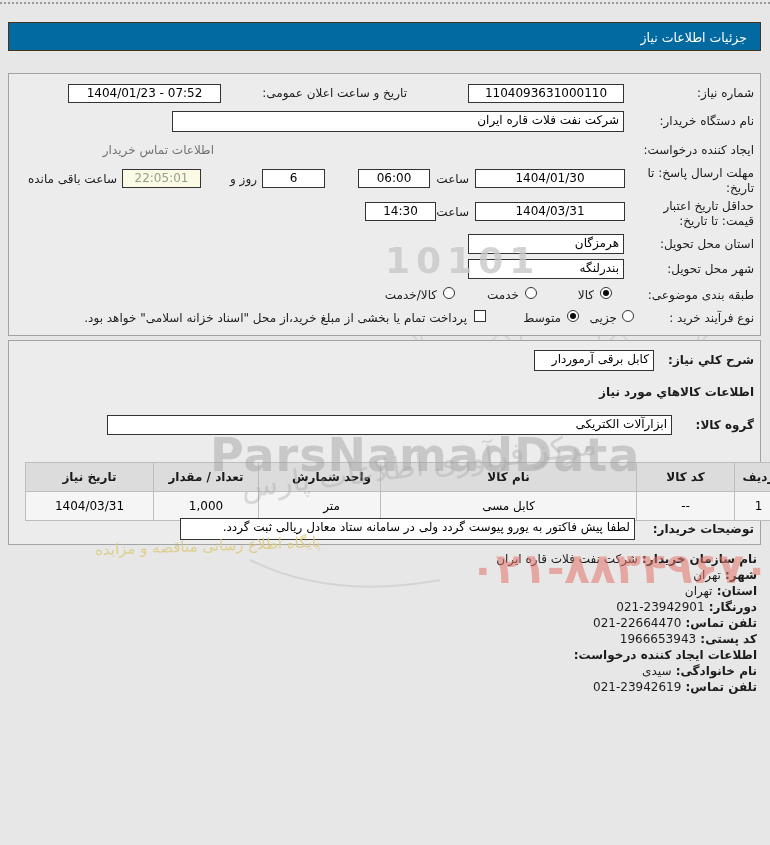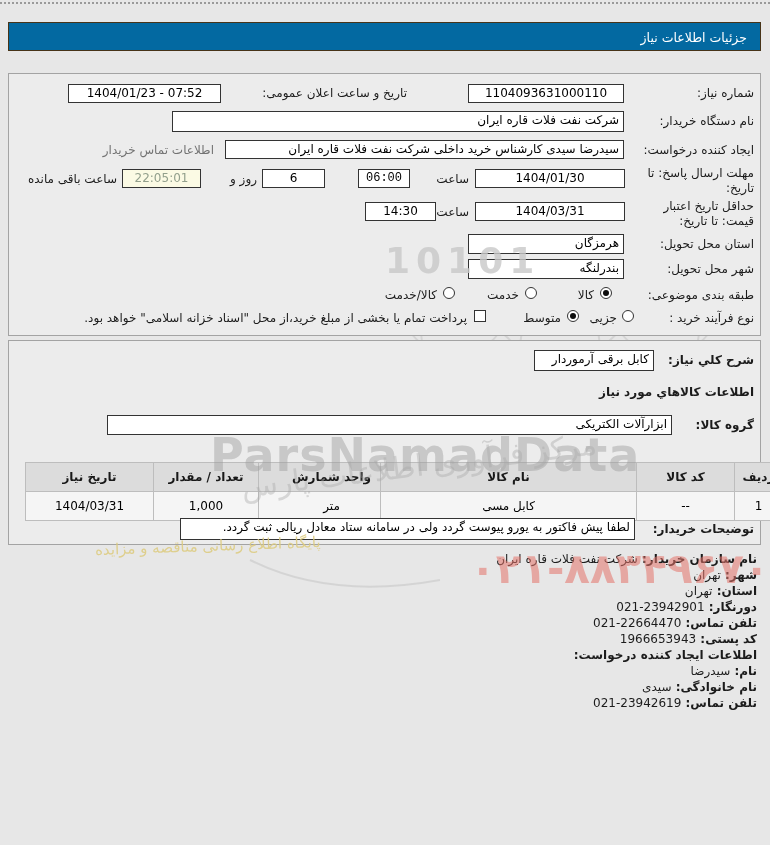--- a/index.html
+++ b/index.html
@@ -87,27 +87,26 @@
 
   <span class="lbl abs" style="right:6px;top:12px;">شماره نیاز:</span>
   <div class="ibox ltr" style="left:459px;top:10px;width:156px;height:19px;">1104093631000110</div>
   <span class="lbl abs" style="right:353px;top:12px;">تاریخ و ساعت اعلان عمومی:</span>
   <div class="ibox ltr" style="left:59px;top:10px;width:153px;height:19px;">1404/01/23 - 07:52</div>
 
   <span class="lbl abs" style="right:6px;top:40px;">نام دستگاه خریدار:</span>
   <div class="ibox rtl-val" style="left:163px;top:37px;width:452px;height:21px;">شرکت نفت فلات قاره ایران</div>
 
   <span class="lbl abs" style="right:6px;top:69px;">ایجاد کننده درخواست:</span>
-  <div class="ibox rtl-val" style="left:216px;top:66px;width:399px;height:19px;">سیدرضا سیدی کارشناس خرید داخلی شرکت نفت فلات قاره ایران</div>
   <span class="lbl abs link" style="right:546px;top:69px;">اطلاعات تماس خریدار</span>
 
   <span class="lbl abs wrap" style="right:6px;top:92px;width:112px;">مهلت ارسال پاسخ: تا تاریخ:</span>
   <div class="ibox ltr" style="left:466px;top:95px;width:150px;height:19px;">1404/01/30</div>
   <span class="lbl abs" style="right:291px;top:98px;">ساعت</span>
-  <div class="ibox ltr" style="left:349px;top:95px;width:52px;height:19px;font-family:Liberation Mono, monospace;">06:00</div>
+  <div class="ibox ltr" style="left:349px;top:95px;width:72px;height:19px;">06:00</div>
   <div class="ibox center" style="left:253px;top:95px;width:63px;height:19px;">6</div>
   <span class="lbl abs" style="right:503px;top:98px;">روز و</span>
   <div class="ibox ltr countdown" style="left:113px;top:95px;width:79px;height:19px;">22:05:01</div>
   <span class="lbl abs" style="right:643px;top:98px;">ساعت باقی مانده</span>
 
   <span class="lbl abs wrap" style="right:6px;top:125px;width:120px;">حداقل تاریخ اعتبار قیمت: تا تاریخ:</span>
   <div class="ibox ltr" style="left:466px;top:128px;width:150px;height:19px;">1404/03/31</div>
   <span class="lbl abs" style="right:291px;top:131px;">ساعت</span>
   <div class="ibox ltr" style="left:356px;top:128px;width:71px;height:19px;">14:30</div>
 
@@ -172,21 +171,20 @@
 </div>
 
 <div class="contact">
     <div class="line"><b>نام سازمان خریدار: </b><span>شرکت نفت فلات قاره ایران</span></div>
     <div class="line"><b>شهر: </b><span>تهران</span></div>
     <div class="line"><b>استان: </b><span>تهران</span></div>
     <div class="line"><b>دورنگار: </b><span>23942901-021</span></div>
     <div class="line"><b>تلفن تماس: </b><span>22664470-021</span></div>
     <div class="line"><b>کد پستی: </b><span>1966653943</span></div>
     <div class="line"><b>اطلاعات ایجاد کننده درخواست:</b></div>
-    <div class="line"><b>نام: </b><span>سیدرضا</span></div>
     <div class="line"><b>نام خانوادگی: </b><span>سیدی</span></div>
     <div class="line"><b>تلفن تماس: </b><span>23942619-021</span></div>
   </div>
 
 <div class="wm wm-digits">10101</div>
 <div class="wm wm-brand">ParsNamadData</div>
 <div class="wm wm-script">مرکز فرآوری اطلاعات پارس</div>
 <div class="wm wm-yellow">پایگاه اطلاع رسانی مناقصه و مزایده</div>
 <div class="wm wm-phone">۰۲۱-۸۸۳۴۹۶۷۰-۵</div>
 

